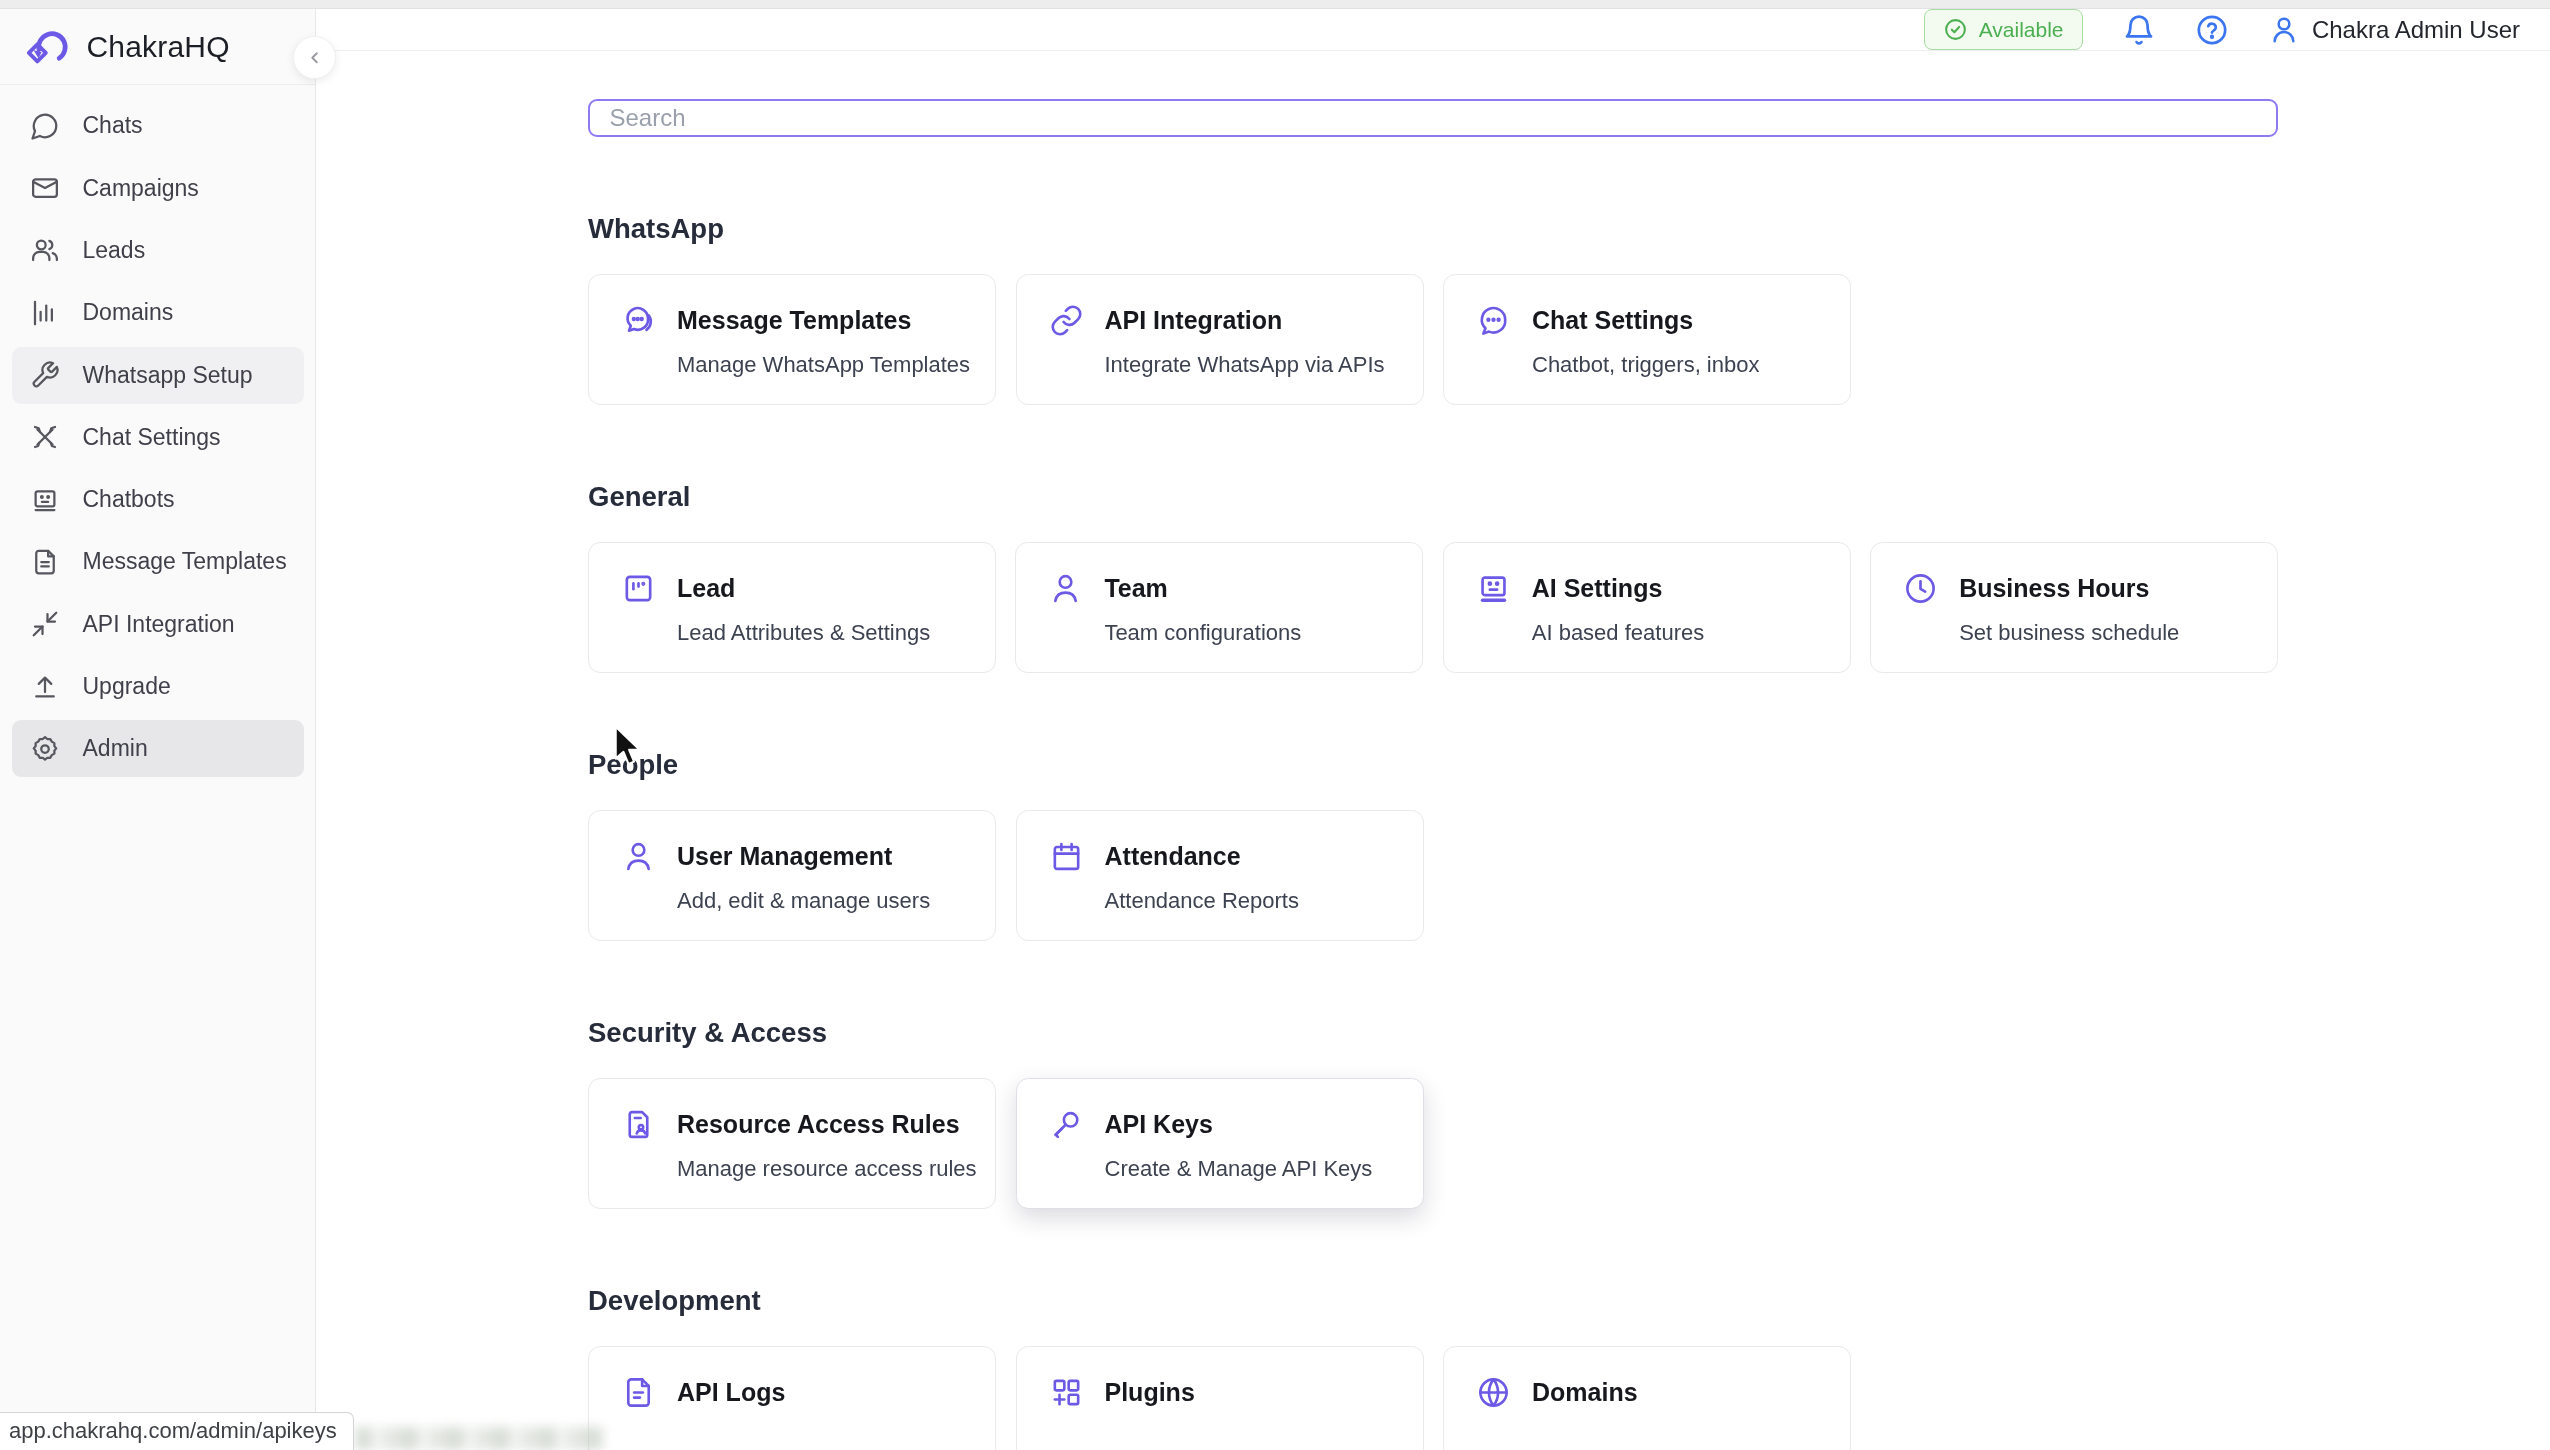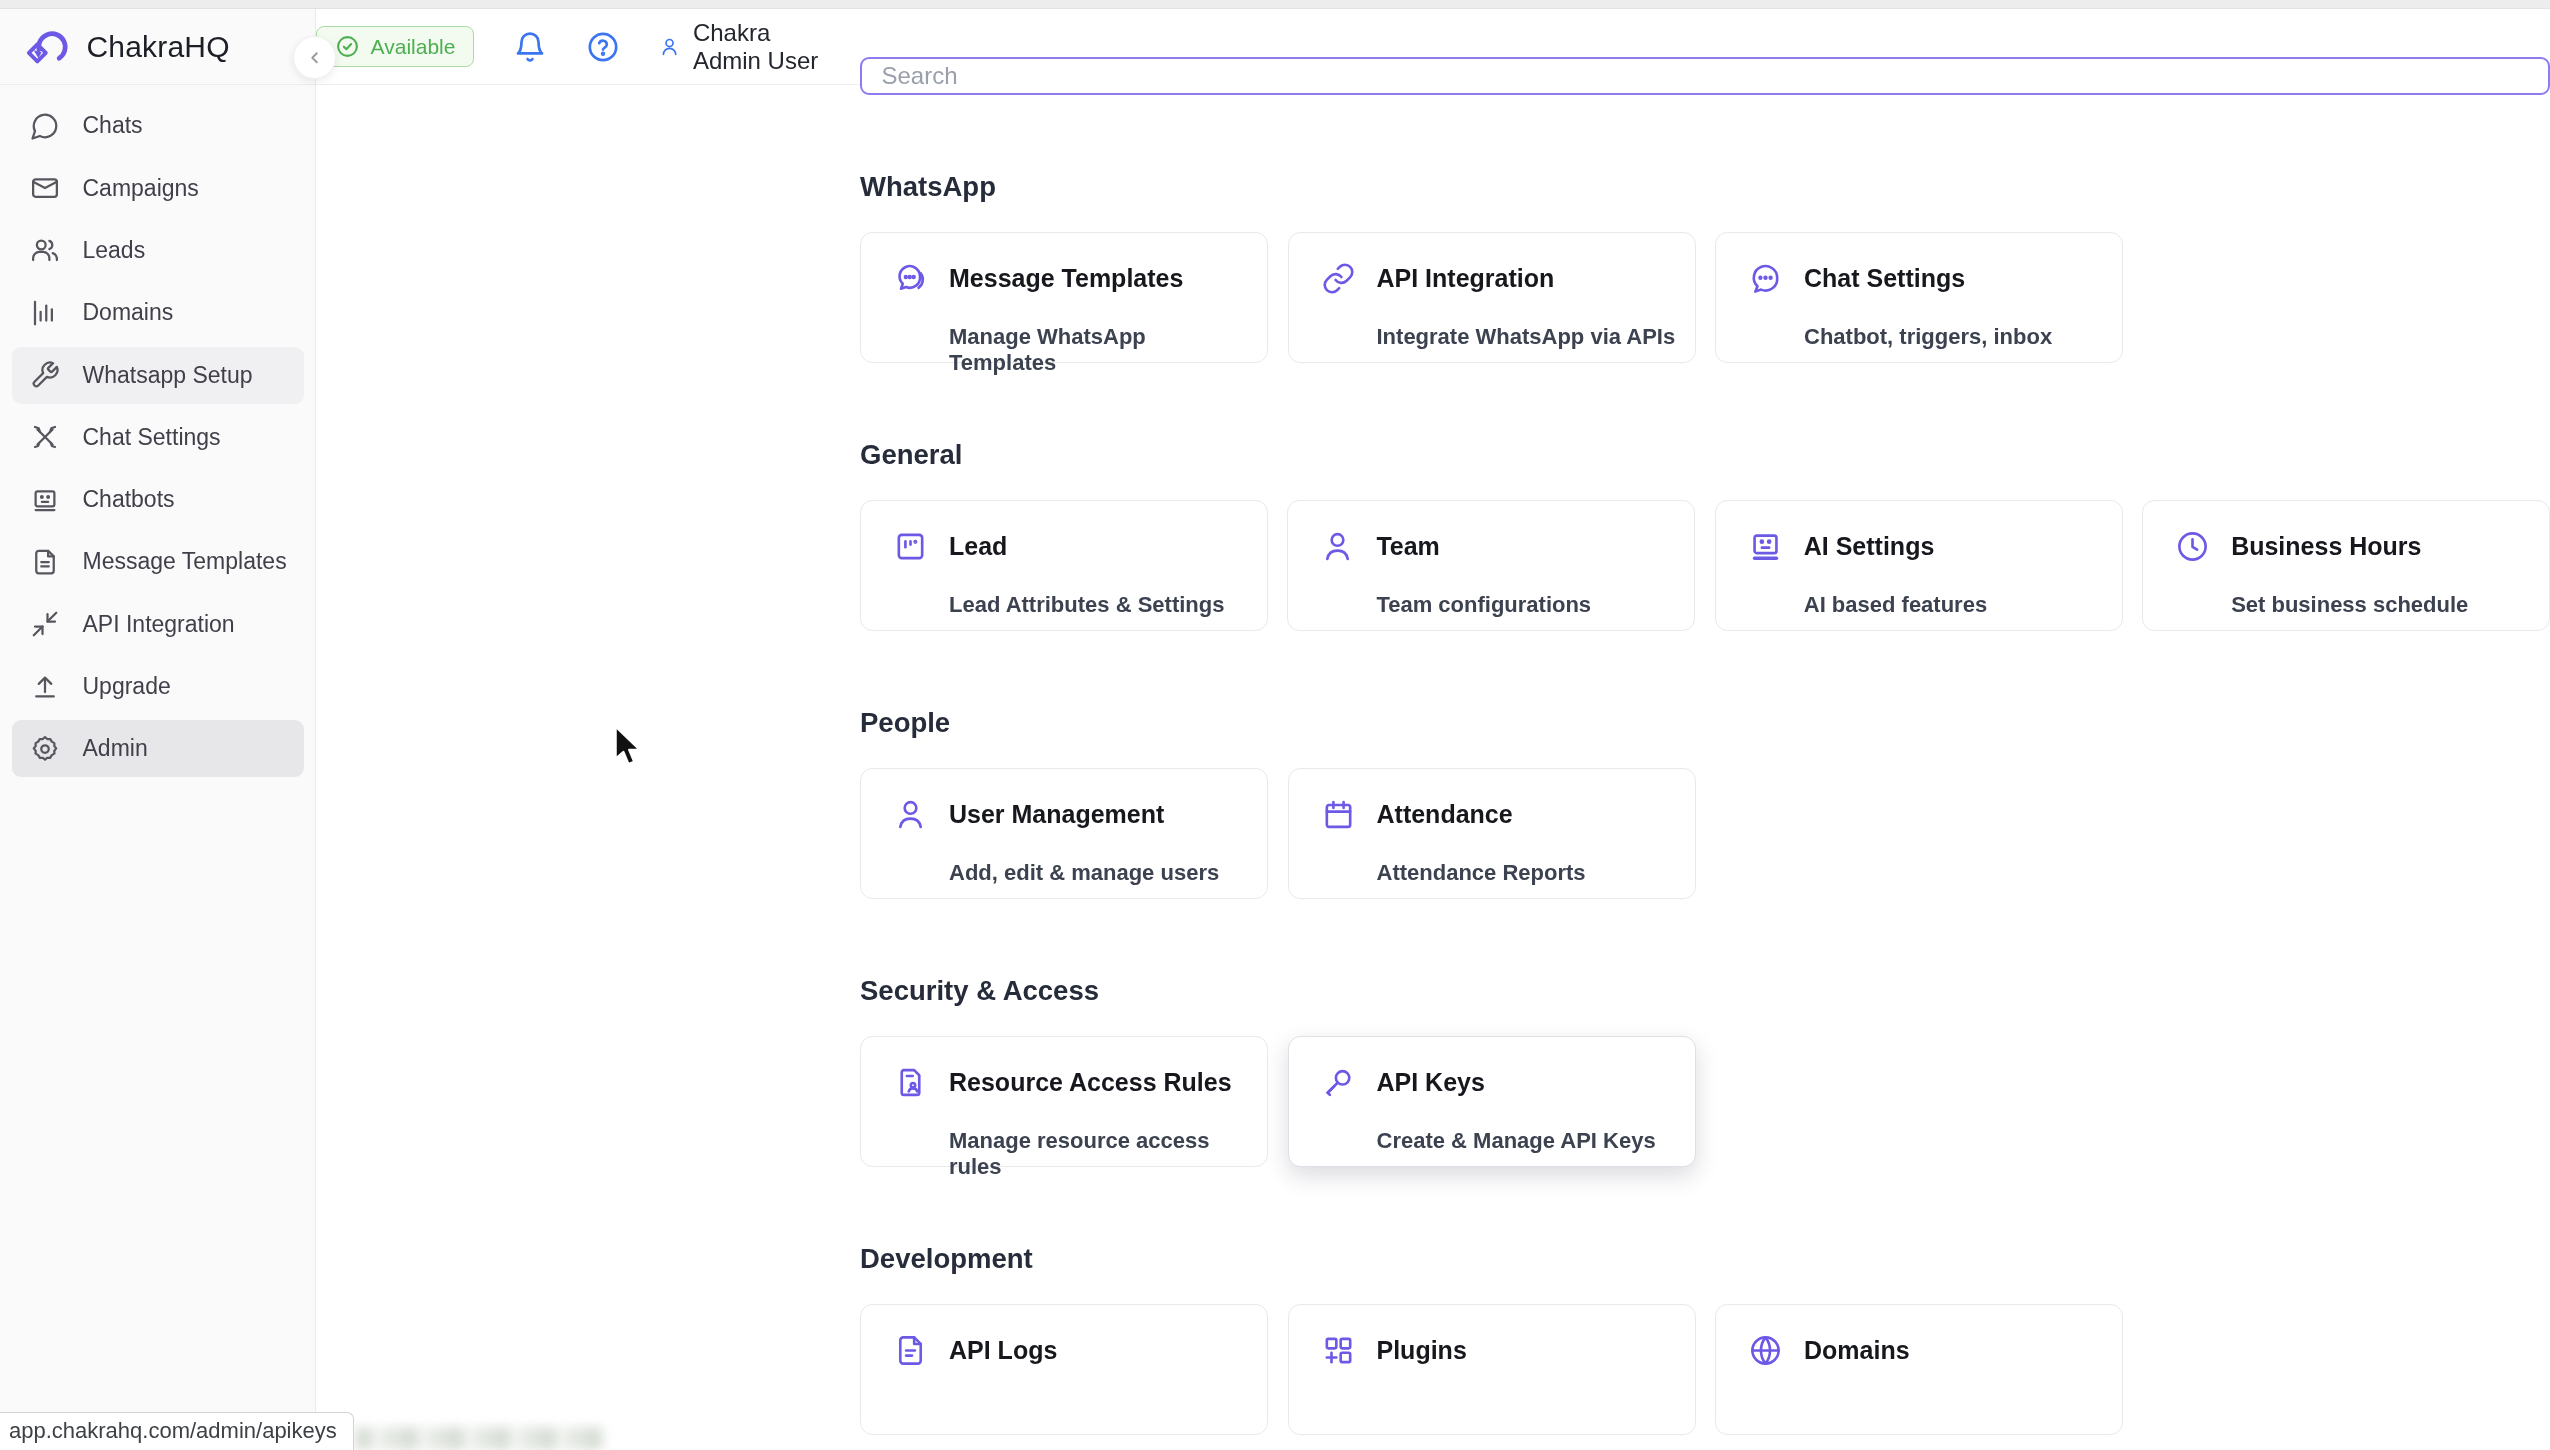--- a/index.html
+++ b/index.html
@@ -20,21 +20,21 @@
     cursor:pointer; z-index:20; }
   .nav { padding:12.4px 11.5px 0 11.5px; }
   .nav-item { display:flex; align-items:center; gap:23px; height:57px; margin-bottom:5.3px;
     padding:0 0 0 18px; border-radius:9px; cursor:pointer; }
   .nav-item svg { width:30px; height:30px; stroke:#56565e; flex:0 0 30px; }
   .nav-item span { font-size:23px; color:#40404a; }
   .nav-item.active-soft { background:#f0f0f2; }
   .nav-item.active { background:#e7e7ea; }
 
   
-  .main { flex:1; display:flex; flex-direction:row; }
+  .main { flex:1; display:flex; flex-direction:column; }
   .topbar { height:76px; border-bottom:1.8px solid #efeff1; display:flex; align-items:center;
     justify-content:flex-end; gap:39px; padding-right:30px; background:#fff; }
   .status-badge { display:flex; align-items:center; gap:10.6px; border:1.8px solid #a8dca2;
     background:#f3fbf1; color:#4caf50; font-size:21px; padding:7px 18px; border-radius:8px; cursor:pointer; }
   .status-badge svg { width:25px; height:25px; stroke:#4caf50; }
   .icon-btn { background:none; border:none; cursor:pointer; display:flex; align-items:center; }
   .icon-btn svg { width:34px; height:34px; stroke:#3b76f0; }
   .user-chip { display:flex; align-items:center; gap:12.4px; cursor:pointer;justify-content:center; }
   .user-chip svg { width:32px; height:32px; stroke:#3b76f0; }
   .user-chip span { font-size:24px; color:#24262e; }
@@ -46,21 +46,21 @@
     font-family:"Liberation Sans", sans-serif; }
   .search-input::placeholder { color:#9aa0ab; }
   .section { margin-top:76px; }
   .section h2 { font-size:27.5px; font-weight:700; color:#272c3a; }
   .grid { display:flex; gap:19.5px; margin-top:29px; }
   .card { width:408px; height:131px; background:#fff; border:1.8px solid #e8e9ed; border-radius:12.4px;
     padding:28px 18px 0 32px; display:flex; gap:21px; cursor:pointer; }
   .card-icon { width:35px; height:35px; flex:0 0 35px; color:#6c59e6; }
   .card-icon svg { width:35px; height:35px; stroke:#6c59e6; }
   .card-title { font-size:25px; font-weight:700; color:#17181d; line-height:35px; }
-  .card-subtitle { font-size:22px; color:#3c4250; margin-top:28px;font-weight:bold; }
+  .card-subtitle { font-size:22px; color:#3c4250; margin-top:14px; }
   .card.hovered { box-shadow:0 9px 23px rgba(30,30,60,.16); border-color:#dfe0e6; }
 
   
   .url-tooltip { position:fixed; left:0; bottom:0; background:#fff; border:1.8px solid #d4d4d6;
     border-left:none; border-bottom:none; border-radius:0 7px 0 0; padding:4.4px 16px 6.2px 9px;
     font-size:22px; color:#3d4045; z-index:30; }
   .blur-strip { position:fixed; left:355px; bottom:0; width:250px; height:23px; z-index:29;
     background:repeating-linear-gradient(90deg,#b9c4b6 0 16px,#e4e8e2 16px 30px,#cdd4ca 30px 46px);
     filter:blur(5.3px); opacity:.55; }
   .cursor { position:fixed; left:612px; top:725px; z-index:40; }

